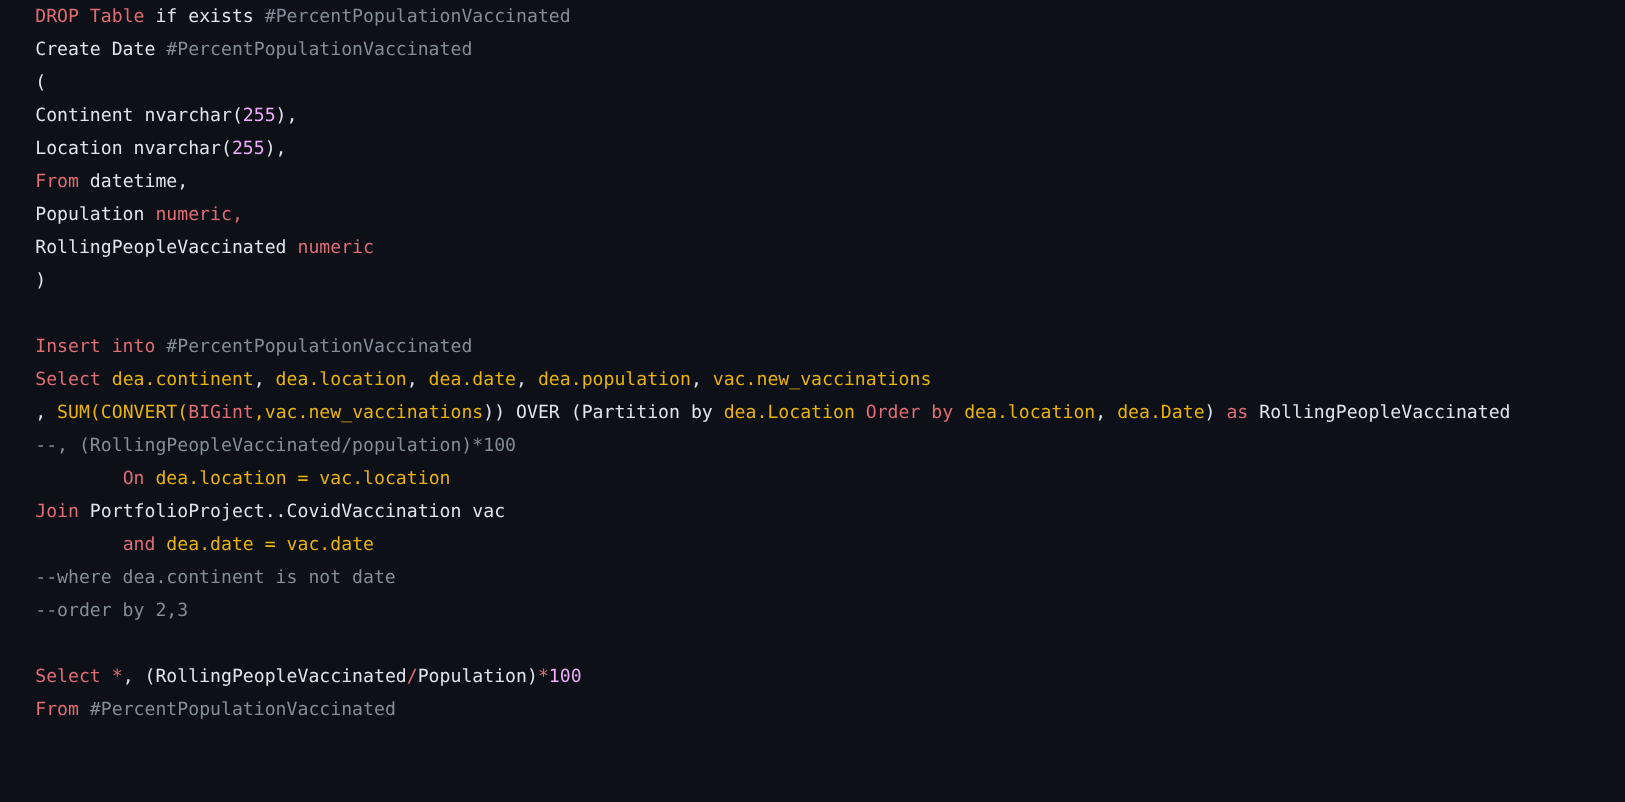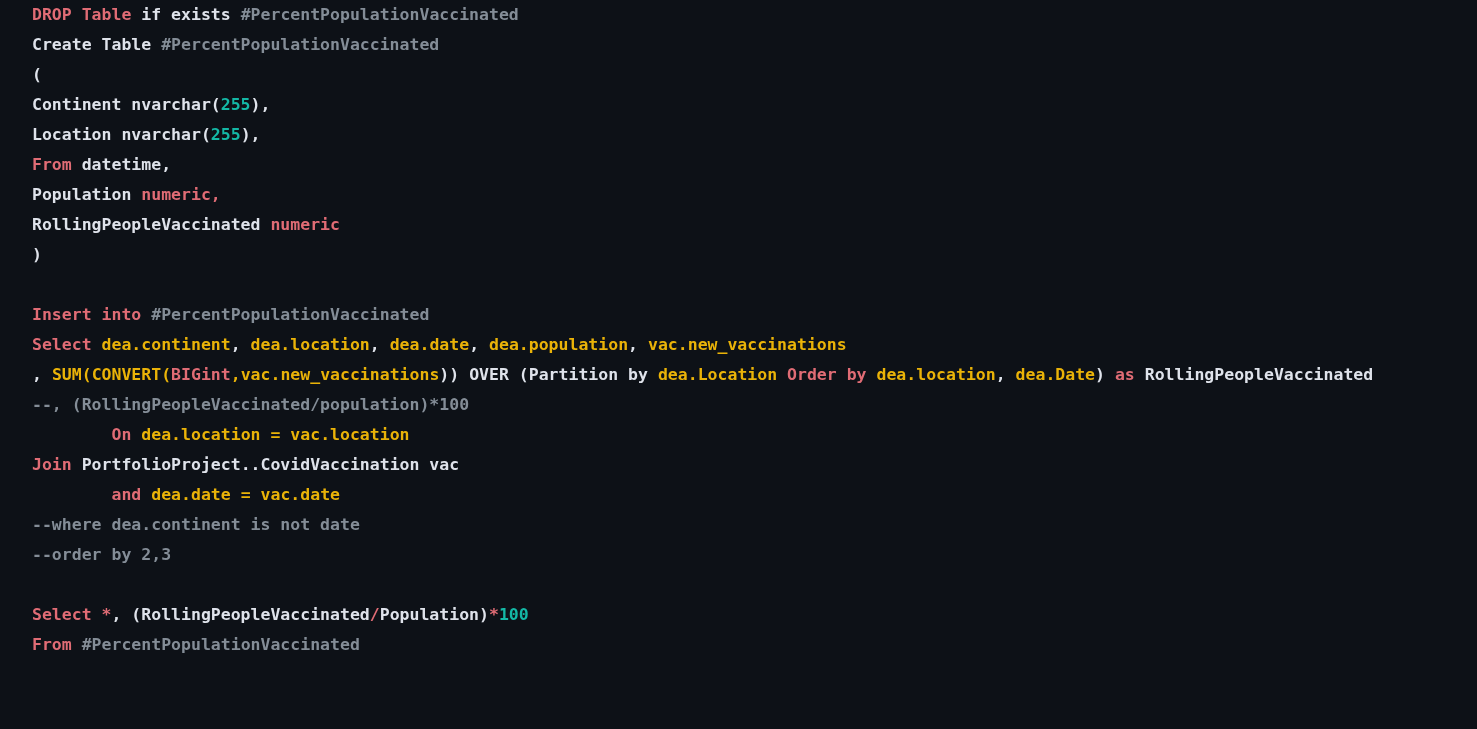--- a/index.html
+++ b/index.html
@@ -22,47 +22,47 @@
     box-sizing: border-box;
   }
   .code-line {
     position: relative;
     height: 30px;
     line-height: 30px;
     padding-left: 32px;
     font-size: 16.5px;
     white-space: pre;
     letter-spacing: 0px;
-    font-weight: 700;
+    font-weight: 400;
     color: #dfe3eb;
   }
   .code-line.blank { }
   .tok { white-space: pre; }
   .kw   { color: #e06c75; }
   .id   { color: #61afef; }
   .num  { color: #61afef; }
   .txt  { color: #dfe3eb; }
   .cmt  { color: #848d97; }
   .temp { color: #848d97; }
   .op   { color: #e06c75; }
 </style>
 <style>
     html, body, #editor { background: #0d1117; }
     .kw, .op { color: #e06c75; }
     .id { color: #eab308; }
-    .num { color: #14b8a6; }
+    .num { color: #f0abfc; }
     .txt, .punc { color: #dfe3eb; }
     .cmt, .temp { color: #848d97; }
   </style></head>
 <body>
 
 <div id="editor">
   <div id="code-area">
       <div class="code-line"><span class="tok kw">DROP</span><span class="tok txt"> </span><span class="tok kw">Table</span><span class="tok txt"> if exists </span><span class="tok temp">#PercentPopulationVaccinated</span></div>
-      <div class="code-line"><span class="tok txt">Create Table </span><span class="tok temp">#PercentPopulationVaccinated</span></div>
+      <div class="code-line"><span class="tok txt">Create Date </span><span class="tok temp">#PercentPopulationVaccinated</span></div>
       <div class="code-line"><span class="tok txt">(</span></div>
       <div class="code-line"><span class="tok txt">Continent nvarchar(</span><span class="tok num">255</span><span class="tok txt">),</span></div>
       <div class="code-line"><span class="tok txt">Location nvarchar(</span><span class="tok num">255</span><span class="tok txt">),</span></div>
       <div class="code-line"><span class="tok kw">From</span><span class="tok txt"> datetime,</span></div>
       <div class="code-line"><span class="tok txt">Population </span><span class="tok kw">numeric</span><span class="tok kw">,</span></div>
       <div class="code-line"><span class="tok txt">RollingPeopleVaccinated </span><span class="tok kw">numeric</span></div>
       <div class="code-line"><span class="tok txt">)</span></div>
       <div class="code-line blank">&nbsp;</div>
       <div class="code-line"><span class="tok kw">Insert into</span><span class="tok txt"> </span><span class="tok temp">#PercentPopulationVaccinated</span></div>
       <div class="code-line"><span class="tok kw">Select</span><span class="tok txt"> </span><span class="tok id">dea.continent</span><span class="tok txt">, </span><span class="tok id">dea.location</span><span class="tok txt">, </span><span class="tok id">dea.date</span><span class="tok txt">, </span><span class="tok id">dea.population</span><span class="tok txt">, </span><span class="tok id">vac.new_vaccinations</span></div>

